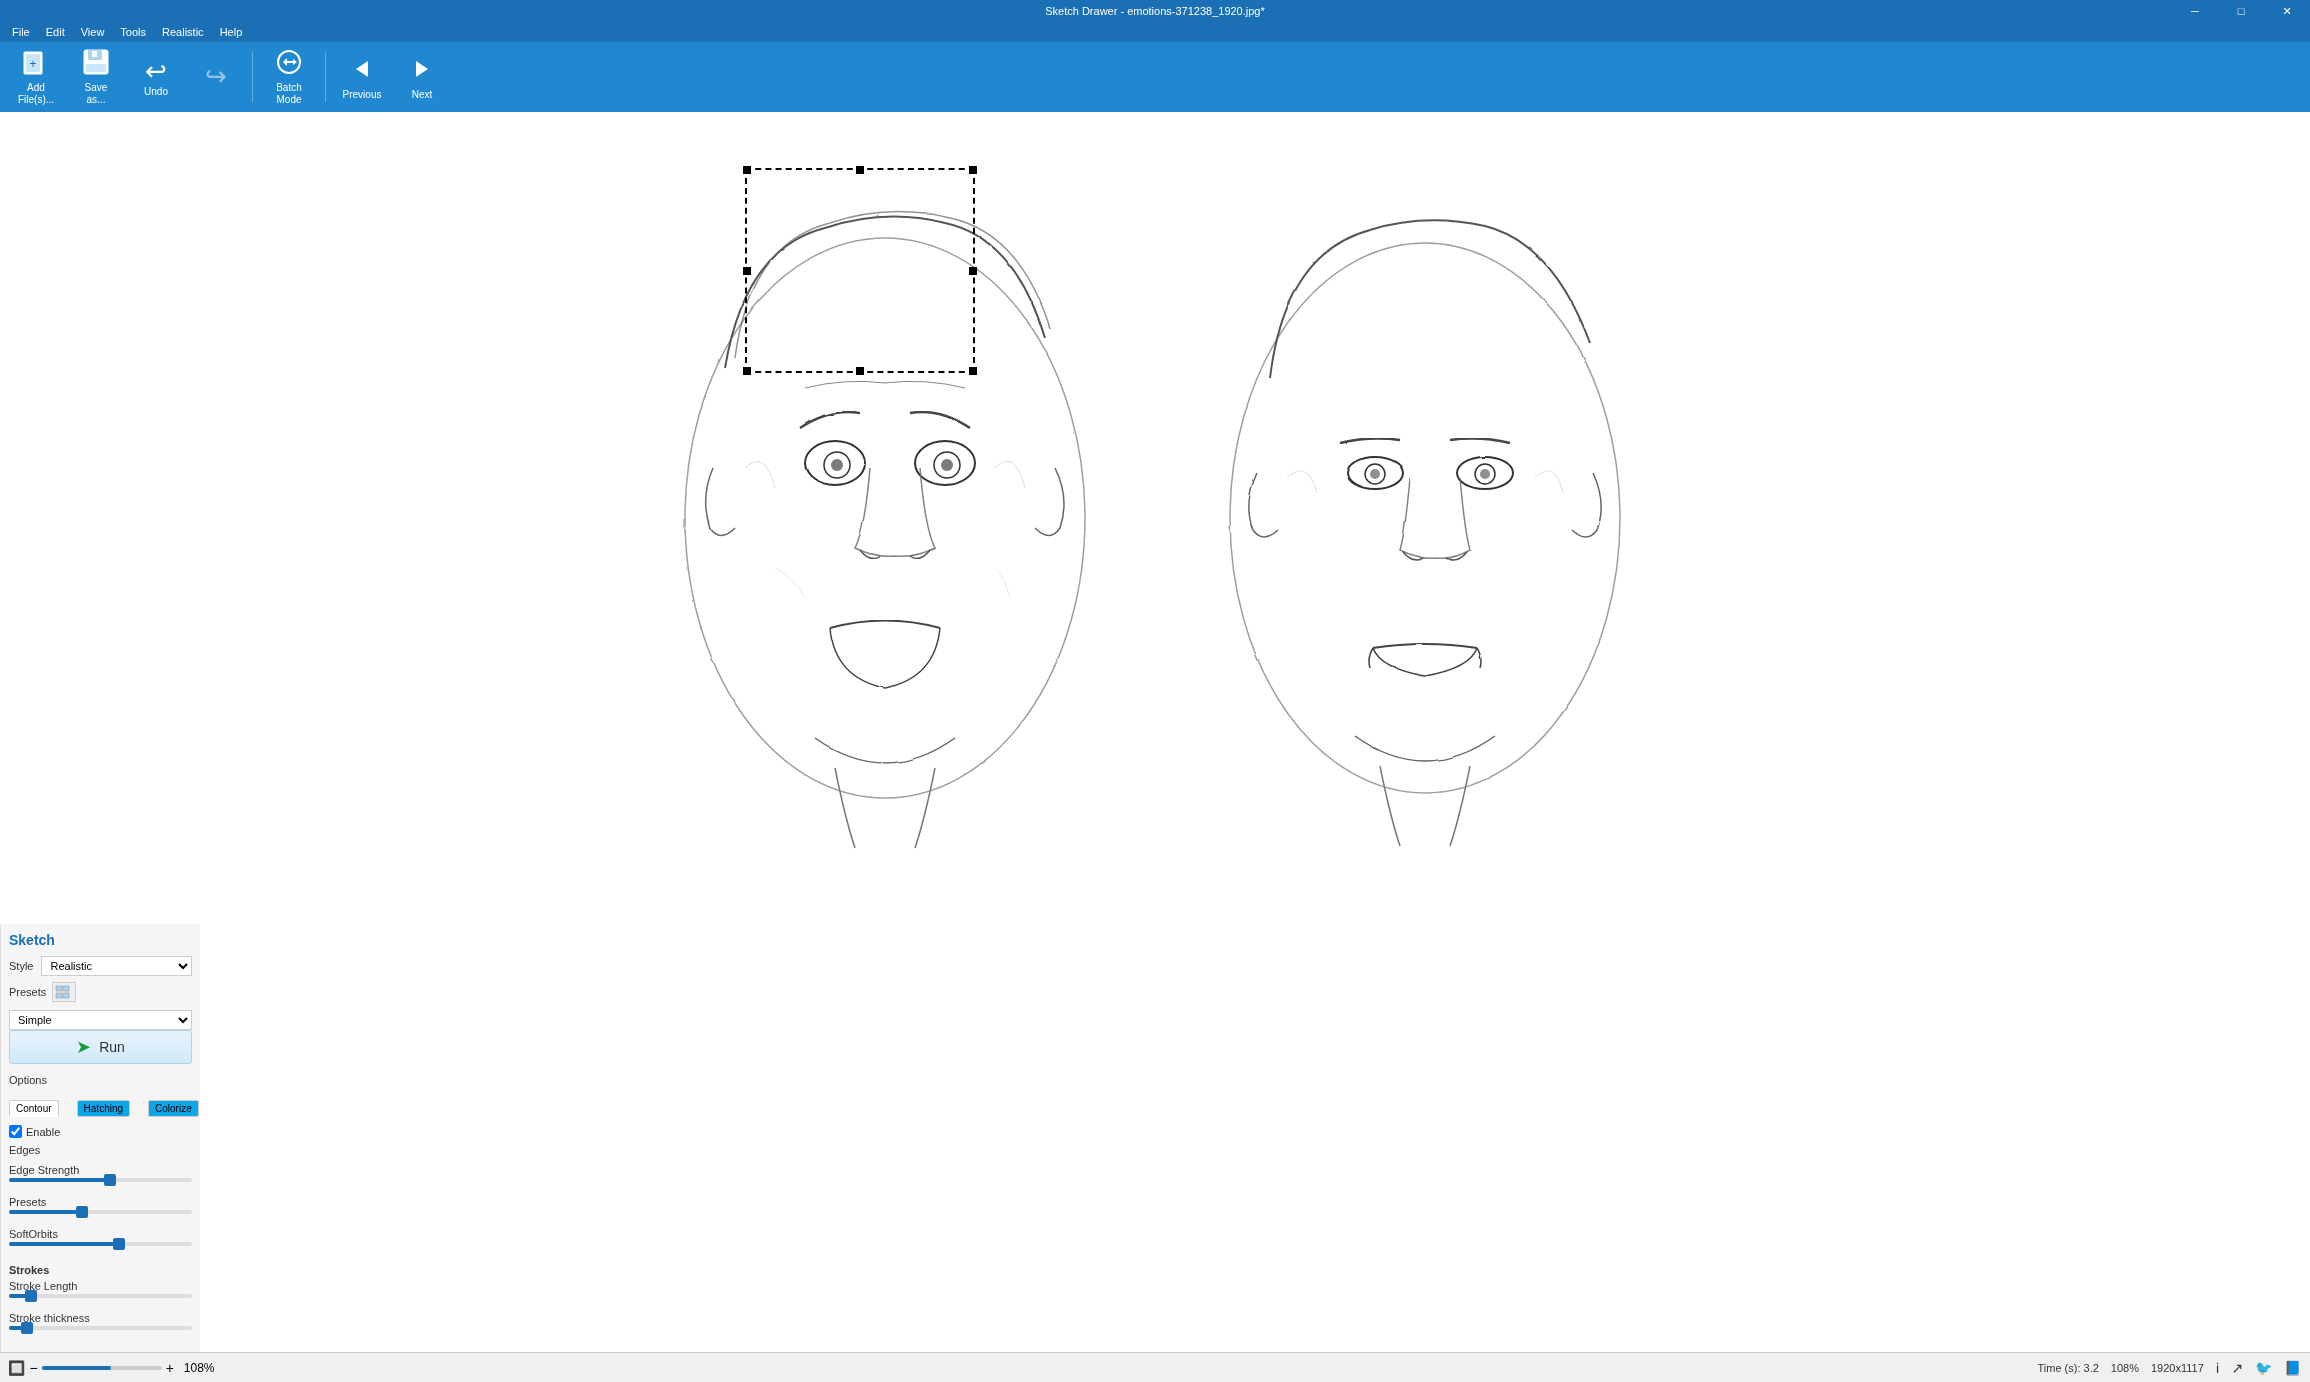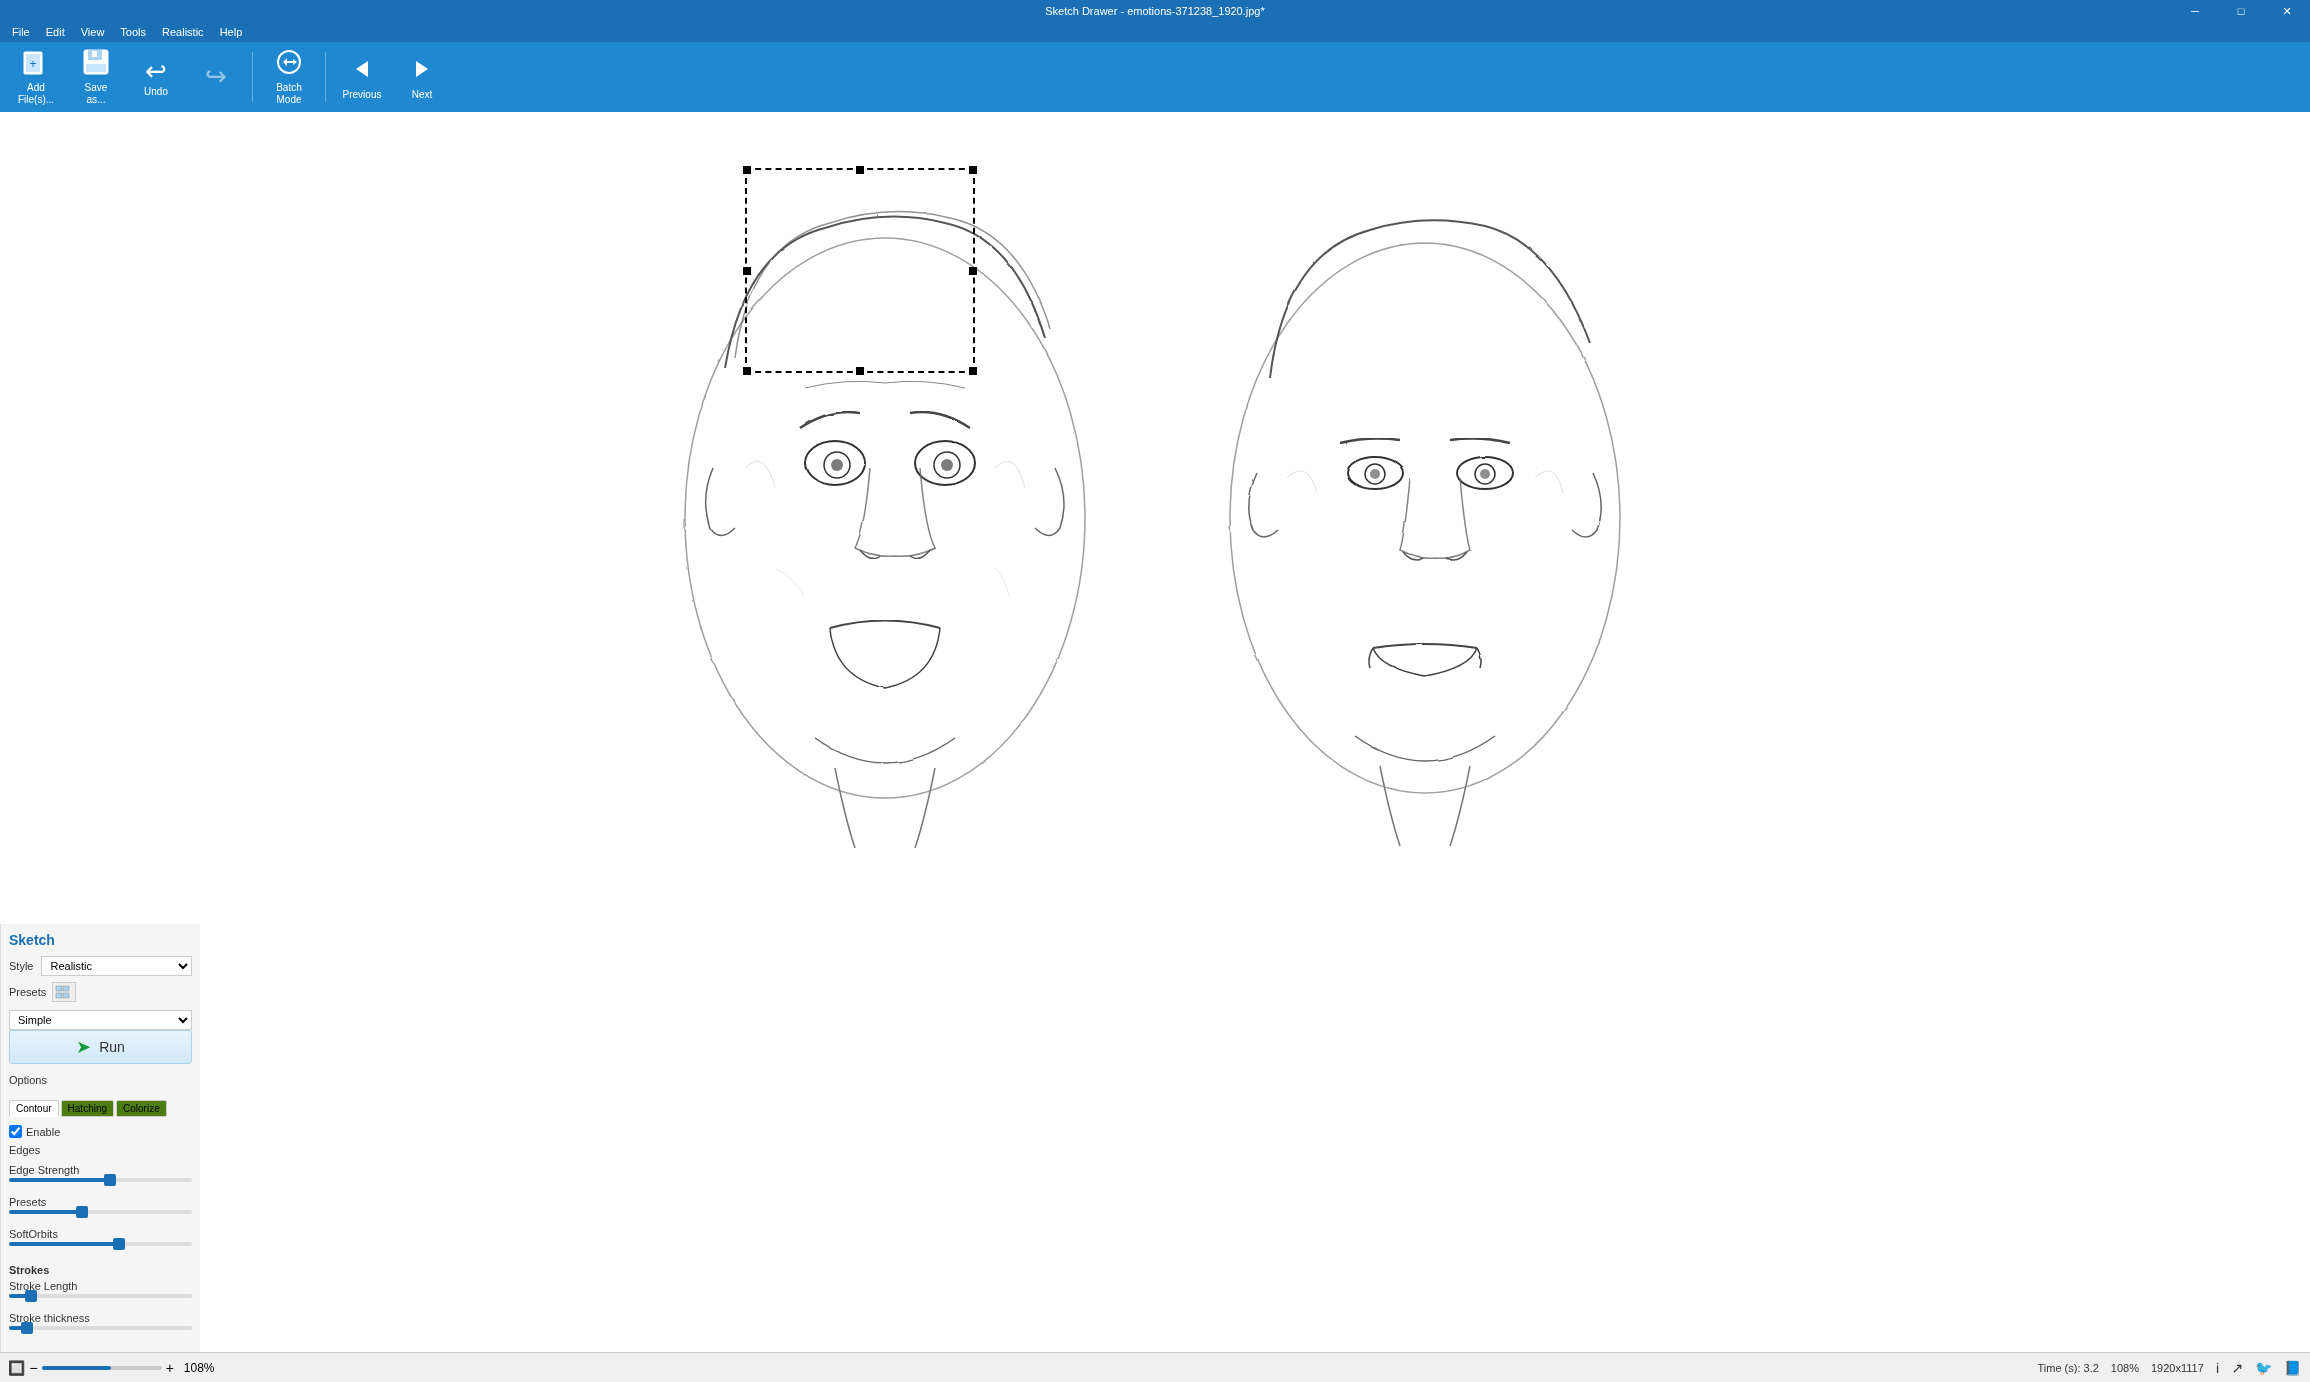--- a/index.html
+++ b/index.html
@@ -165,26 +165,26 @@
       color: #333;
       font-weight: 500;
     }
     .options-title {
       font-size: 11px;
       color: #333;
       margin-bottom: 14px;
     }
     .options-tabs {
       display: flex;
-      gap: 2px;
+      gap: 18px;
       margin-bottom: 8px;
     }
     .option-tab {
       border: 1px solid #ccc;
-      background: #4d7c0f;
+      background: #0ea5e9;
       font-size: 10px;
       padding: 2px 6px;
       cursor: pointer;
       border-radius: 2px;
     }
     .option-tab.active {
       background: white;
       border-bottom-color: white;
     }
     .checkbox-row {

